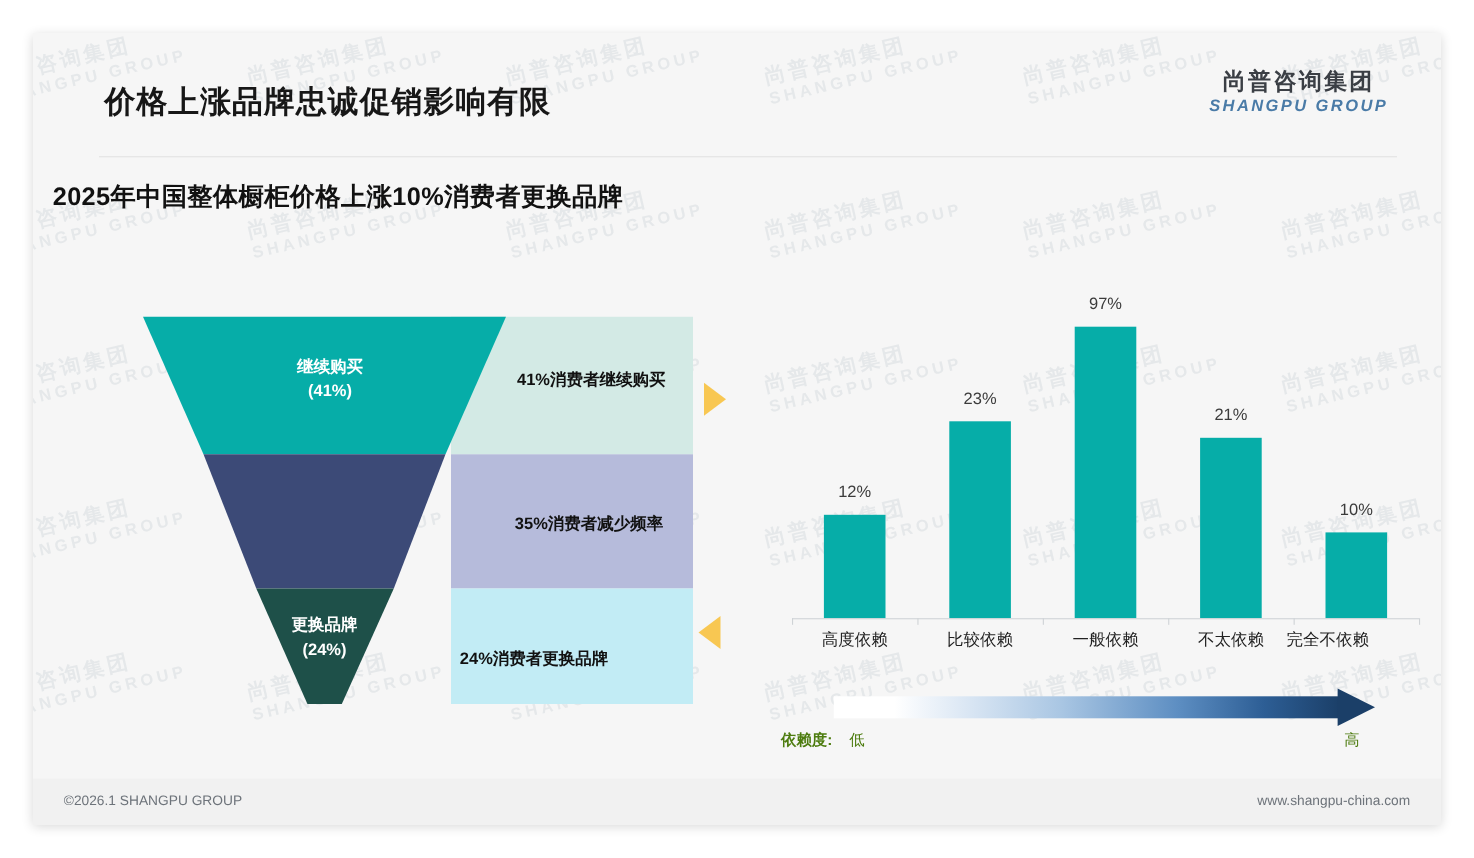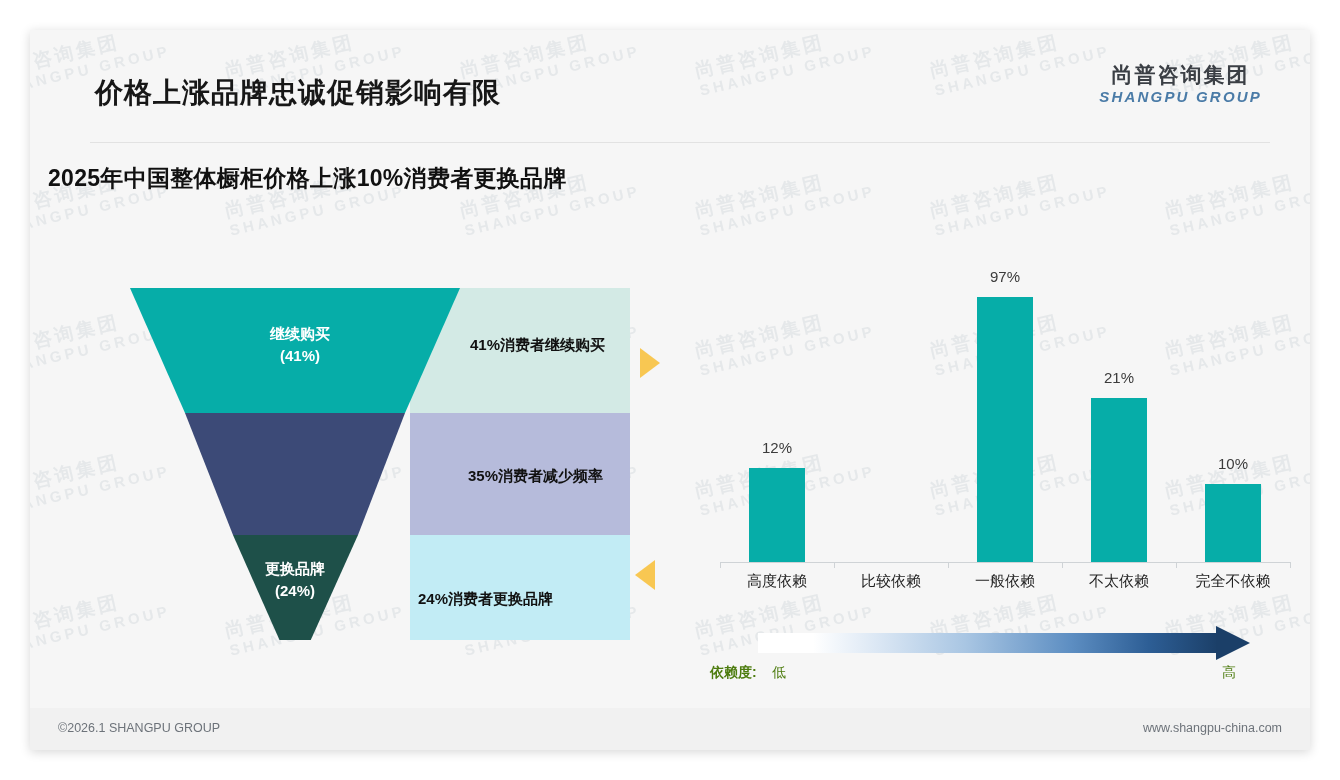--- a/index.html
+++ b/index.html
@@ -467,20 +467,24 @@
 
     <div class="tri right" style="left:570px; top:128px;"></div>
     <div class="tri left" style="left:565px; top:340px;"></div>
   </div>
 
   <div class="panel-right">
     <div class="bars-area" id="bars-area">
         <div class="bar-col" style="left: 0px;">
           <div class="bar-rect" style="height: 94px; background: rgb(6, 173, 168);"></div>
           <div class="bar-val" style="bottom: 106px;">12%</div>
+        </div>
+        <div class="bar-col" style="left: 114px;">
+          <div class="bar-rect" style="height: 179px; background: rgb(6, 173, 168);"></div>
+          <div class="bar-val" style="bottom: 191px;">23%</div>
         </div>
         <div class="bar-col" style="left: 228px;">
           <div class="bar-rect" style="height: 265px; background: rgb(6, 173, 168);"></div>
           <div class="bar-val" style="bottom: 277px;">97%</div>
         </div>
         <div class="bar-col" style="left: 342px;">
           <div class="bar-rect" style="height: 164px; background: rgb(6, 173, 168);"></div>
           <div class="bar-val" style="bottom: 176px;">21%</div>
         </div>
         <div class="bar-col" style="left: 456px;">
@@ -495,21 +499,21 @@
         <div class="axis-tick" style="left: 238px;"></div>
         <div class="axis-tick" style="left: 352px;"></div>
         <div class="axis-tick" style="left: 466px;"></div>
         <div class="axis-tick" style="left: 580px;"></div>
       </div>
     <div id="cats-host">
         <div class="cat-label" style="left: 10px;">高度依赖</div>
         <div class="cat-label" style="left: 124px;">比较依赖</div>
         <div class="cat-label" style="left: 238px;">一般依赖</div>
         <div class="cat-label" style="left: 352px; font-family: Liberation Serif, serif;">不太依赖</div>
-        <div class="cat-label" style="left: 466px;">完全不依赖</div>
+        <div class="cat-label" style="left: 440px;">完全不依赖</div>
       </div>
   </div>
 
   <div class="legend">
     <div class="grad-wrap">
       <div class="grad-bar"></div>
       <div class="grad-arrow"></div>
     </div>
     <div class="legend-cap title">依赖度:</div>
     <div class="legend-cap lo">低</div>

